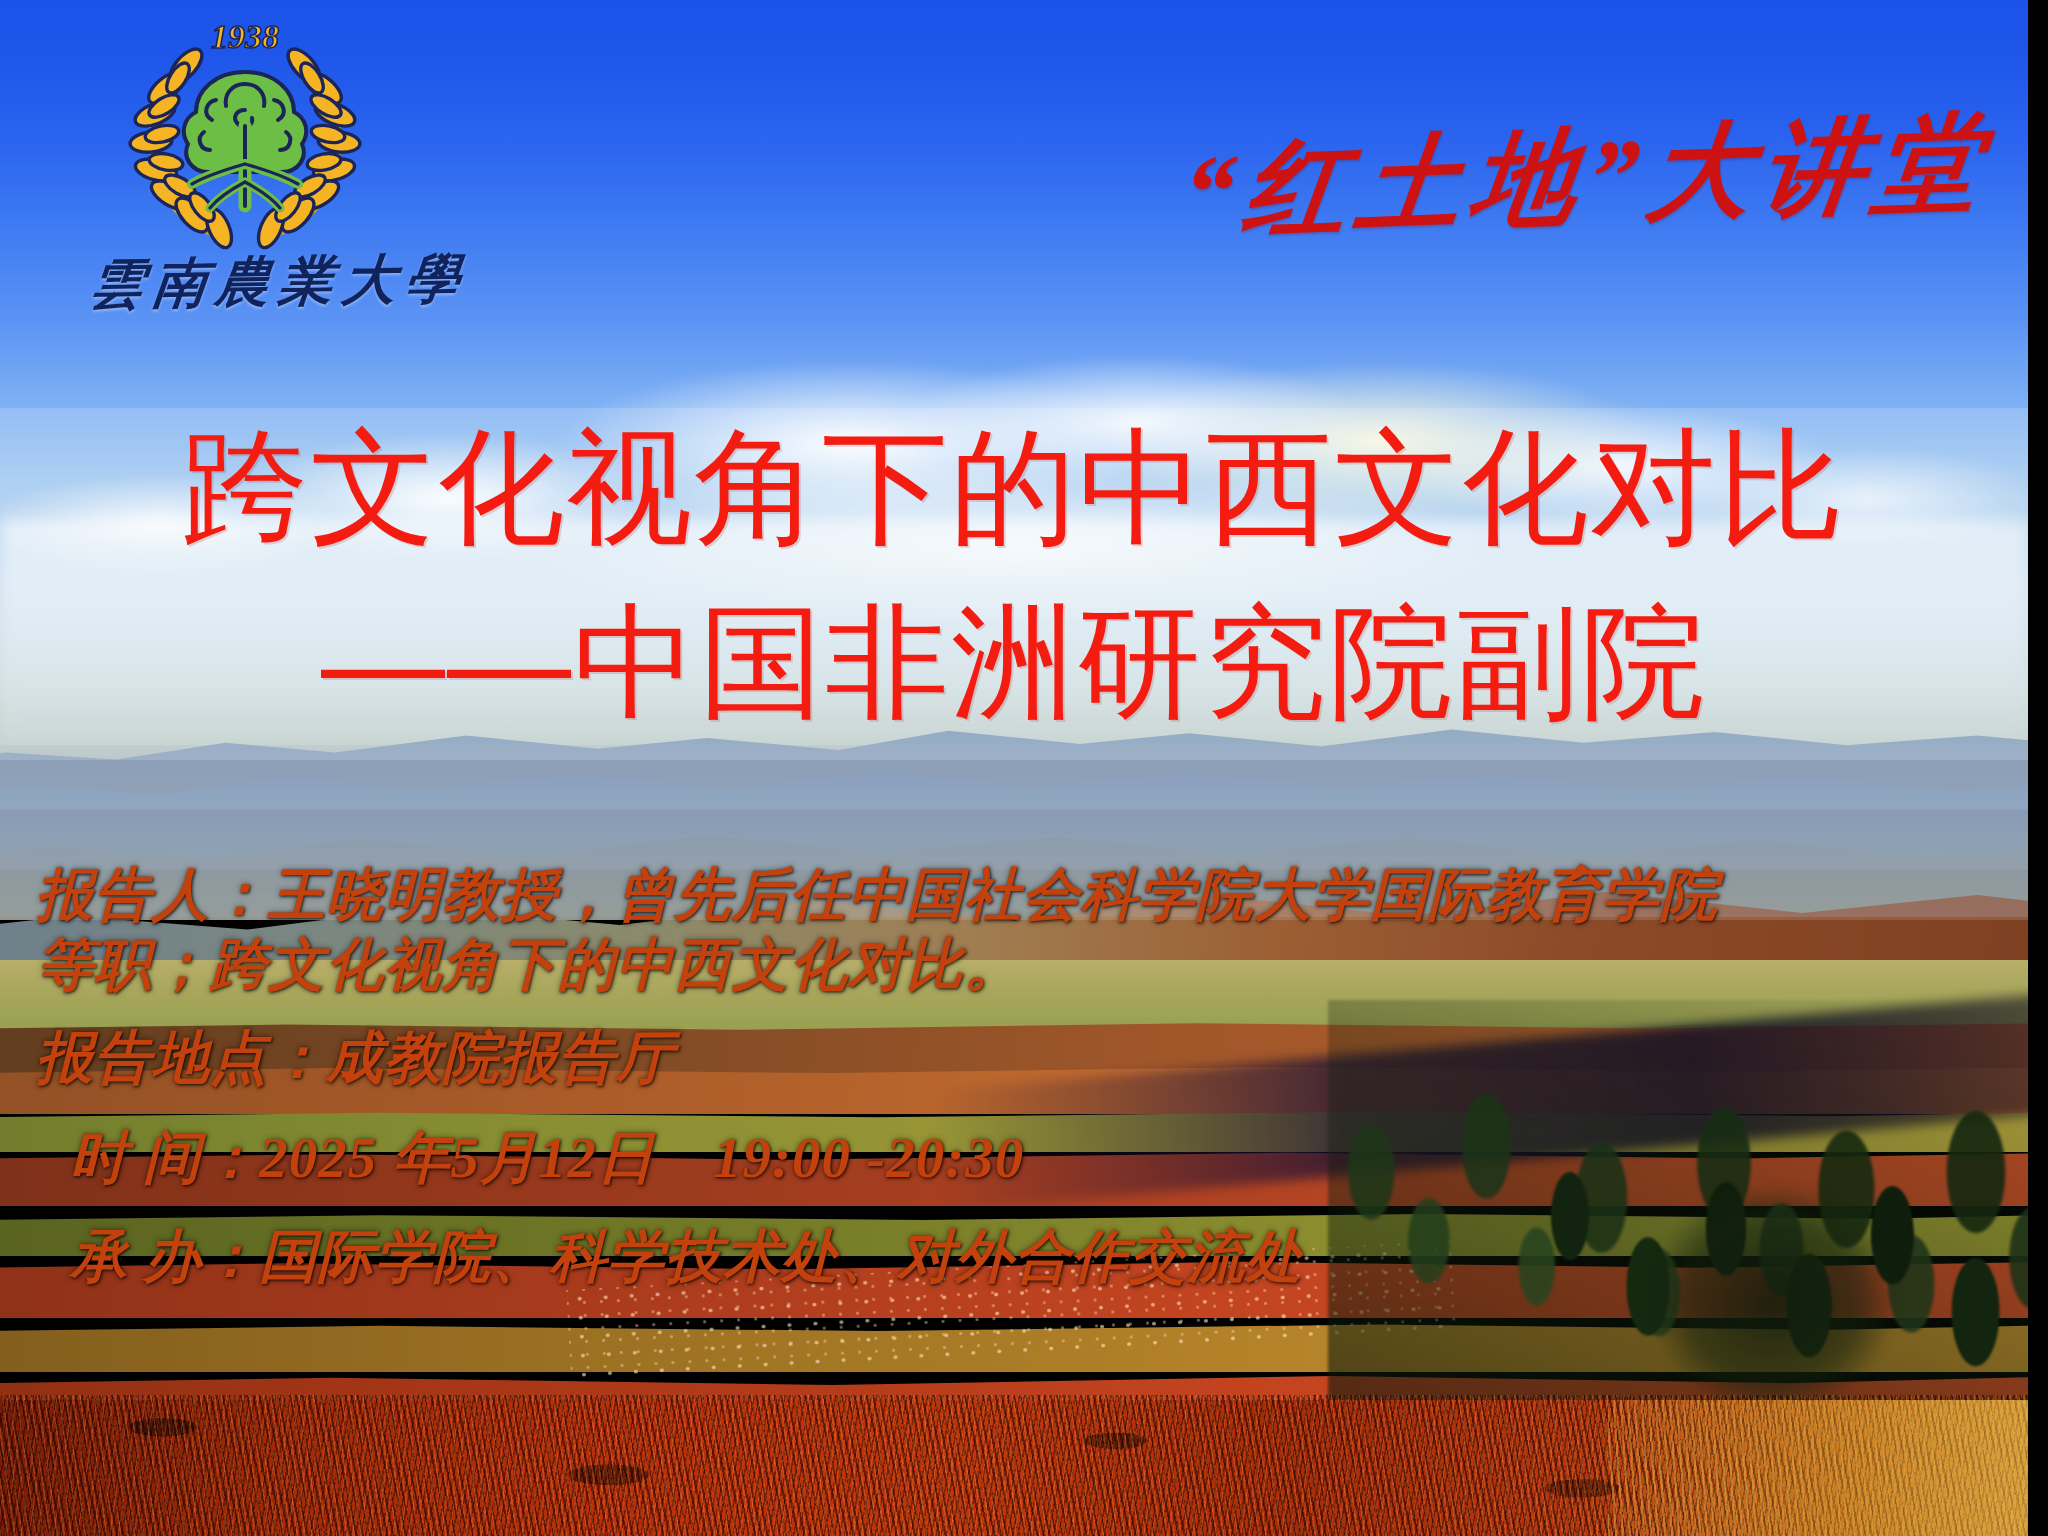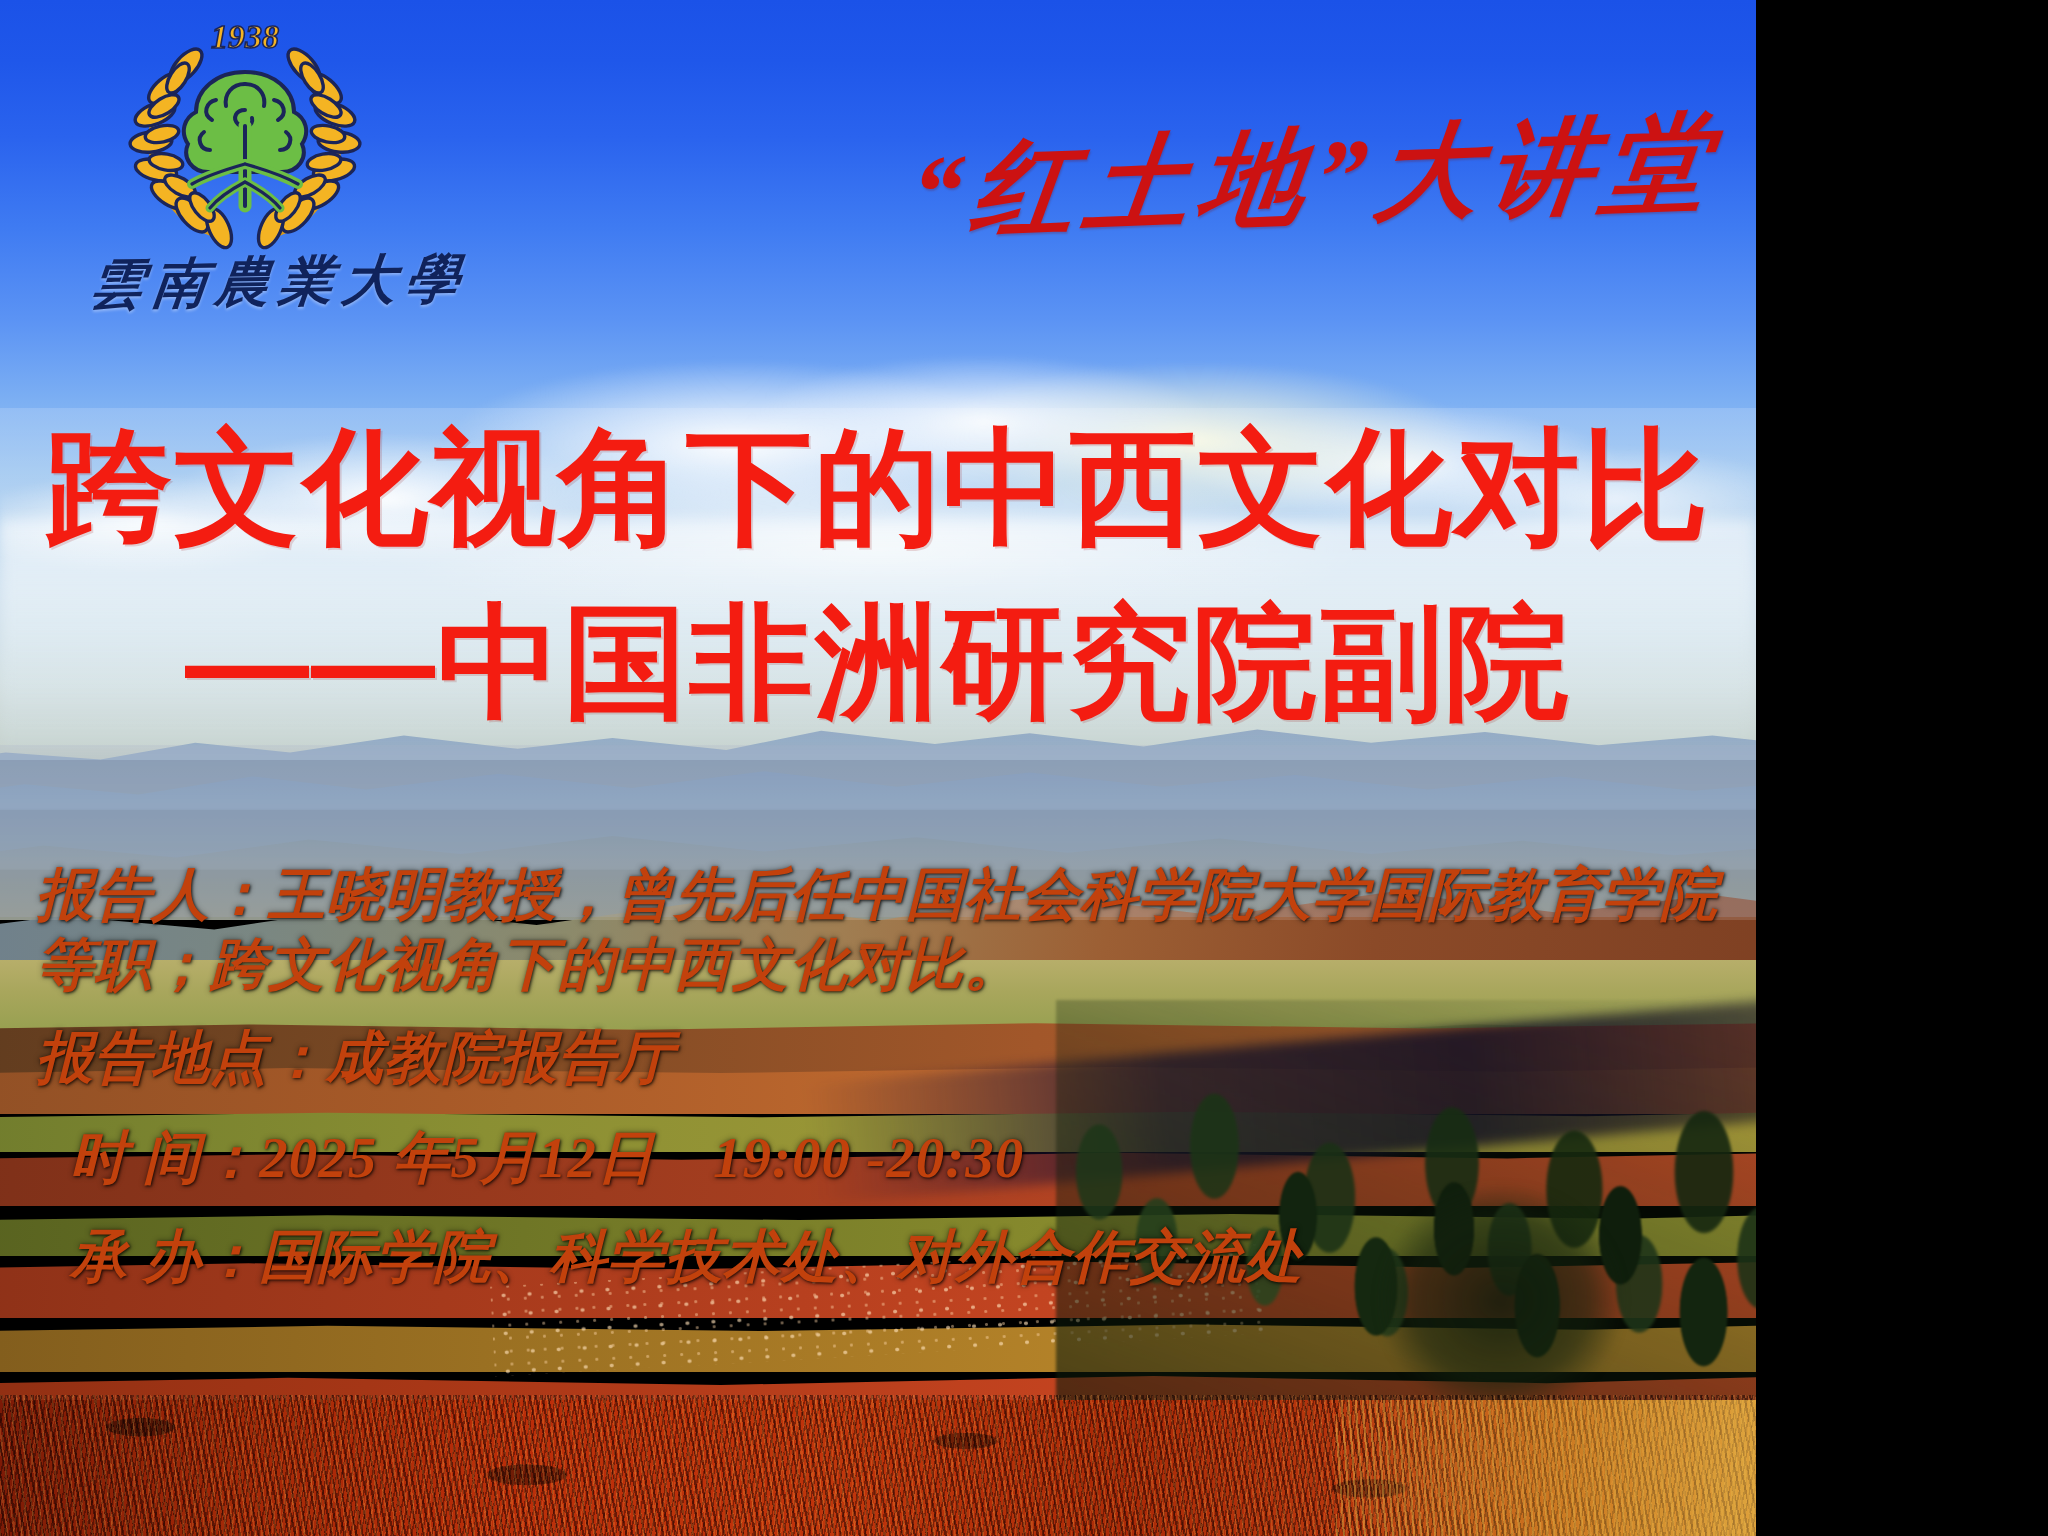--- a/index.html
+++ b/index.html
@@ -1,21 +1,21 @@
 <!DOCTYPE html>
 <html lang="zh"><head>
 <meta charset="utf-8">
 <title>Poster</title>
 <style>
   html,body{margin:0;padding:0;background:#000;}
   *{box-sizing:border-box;}
 
   #poster{
     position:relative;
-    width:1756px;height:1536px;
+    width:2028px;height:1536px;
     overflow:hidden;
     font-family:"Liberation Serif","DejaVu Serif",serif;
     user-select:none;
   }
 
   
   .layer{position:absolute;left:0;width:100%;}
 
   
   #sky{
@@ -249,21 +249,21 @@
     letter-spacing:10px;
     white-space:nowrap;
     transform:rotate(-2.2deg) skewX(-9deg);
     text-shadow:1px 2px 2px rgba(120,0,0,.22);
   }
 
   
   #title-wrap{position:absolute;left:0;top:420px;width:100%;text-align:center;}
   .title-line{
     font-family:"Liberation Sans","DejaVu Sans",sans-serif;
-    font-weight:700;
+    font-weight:400;
     color:#f41c11;
     letter-spacing:2px;
     line-height:1.08;
     white-space:nowrap;
     text-shadow:2px 2px 0 rgba(150,0,0,.15);
     text-align:center;
   }
   #title1{font-size:126px;}
   #title2{font-size:124px;margin-top:40px;}
 

